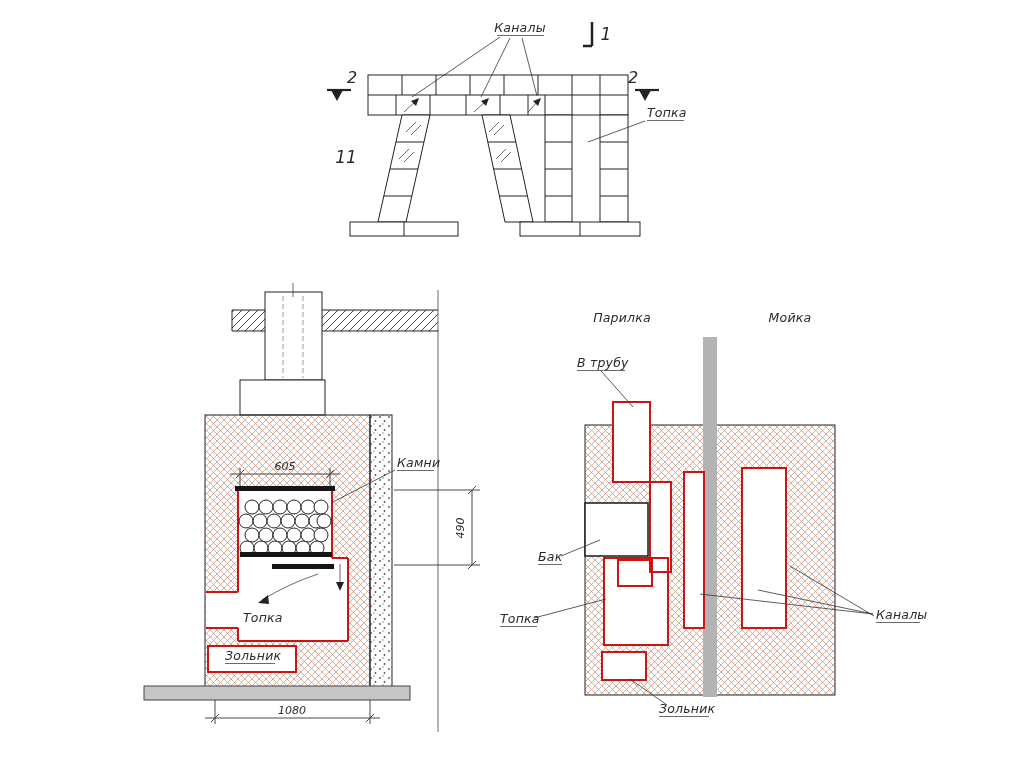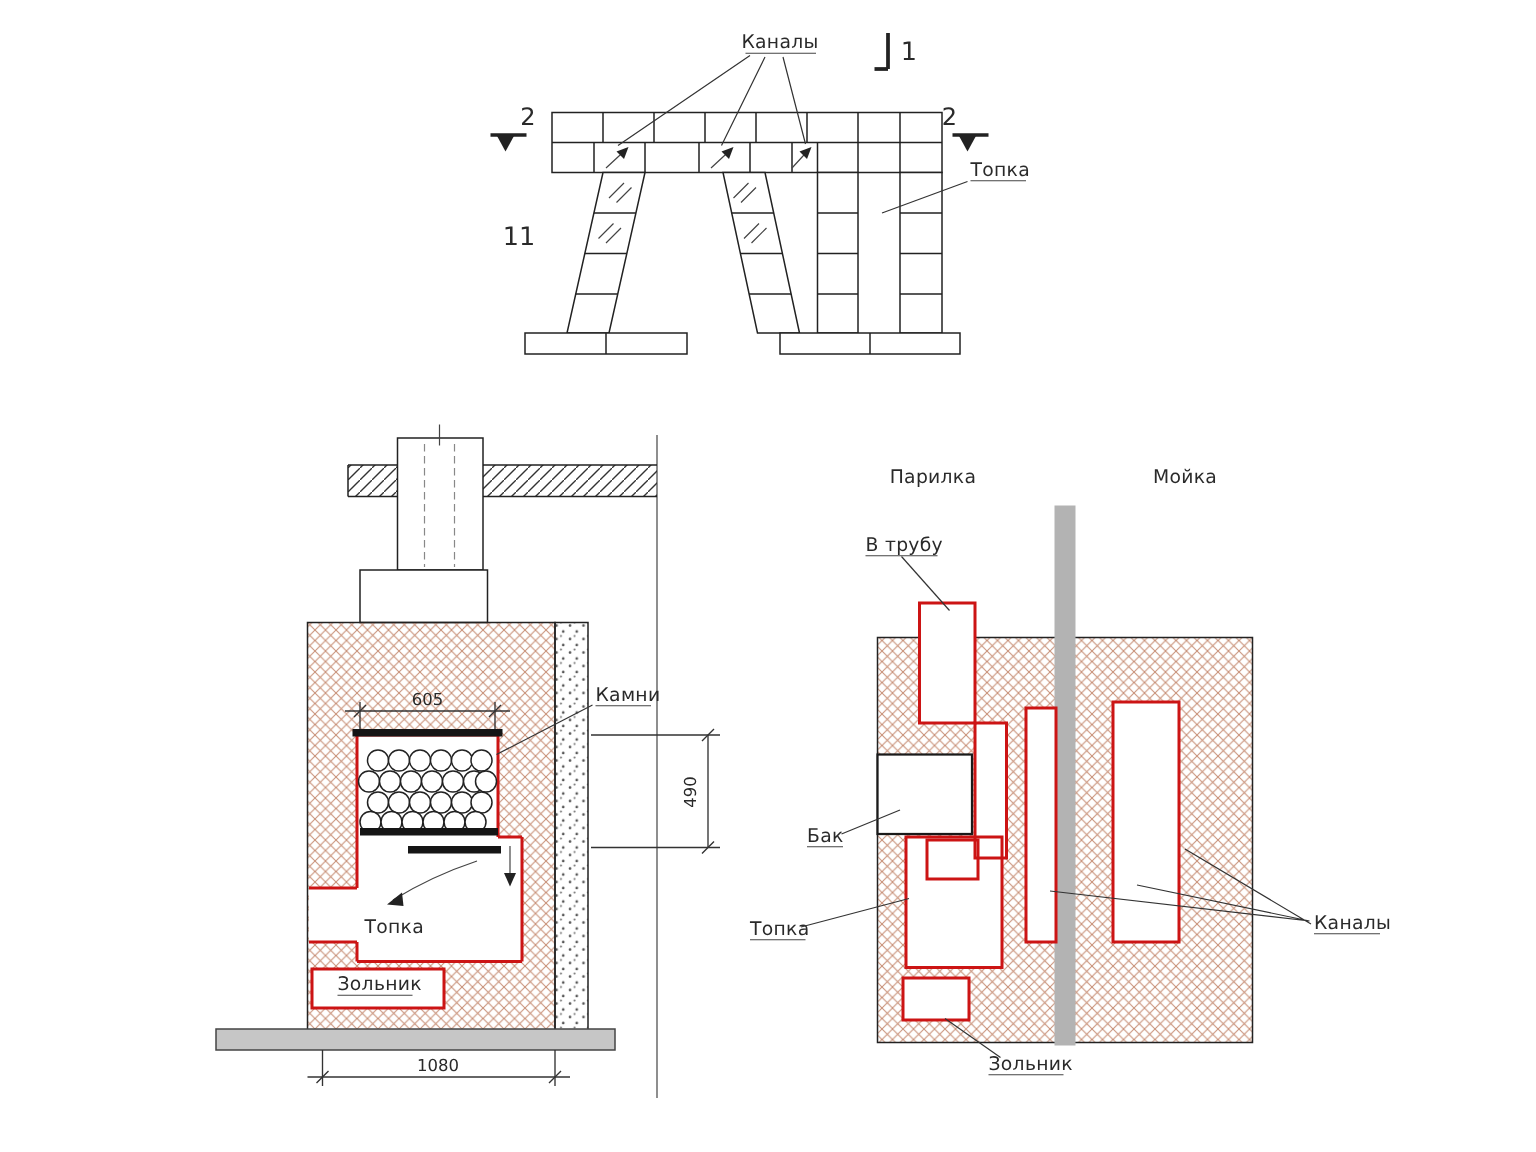--- a/index.html
+++ b/index.html
@@ -1,17 +1,17 @@
 <!DOCTYPE html>
 <html><head>
 <meta charset="utf-8">
 <style>
   html,body{margin:0;padding:0;}
   body{background:#ffffff;}
-  .page{position:relative;width:1024px;height:768px;background:#fff;overflow:hidden;}
+  .page{position:relative;width:1024px;height:768px;background:#fff;overflow:hidden;font-style:italic;}
   svg{position:absolute;left:0;top:0;}
   text{font-family:"DejaVu Sans","Liberation Sans",sans-serif;fill:#2a2a2a;}
   .lbl{font-size:12.5px;letter-spacing:.2px;}
   .dim{font-size:11px;}
   .mark{font-size:16px;}
   .mark-lg{font-size:17px;}
   .ln{stroke:#222;stroke-width:1;fill:none;}
   .ln-thin{stroke:#444;stroke-width:.8;fill:none;}
   .leader{stroke:#333;stroke-width:.8;fill:none;}
   .dimln{stroke:#333;stroke-width:.9;fill:none;}

